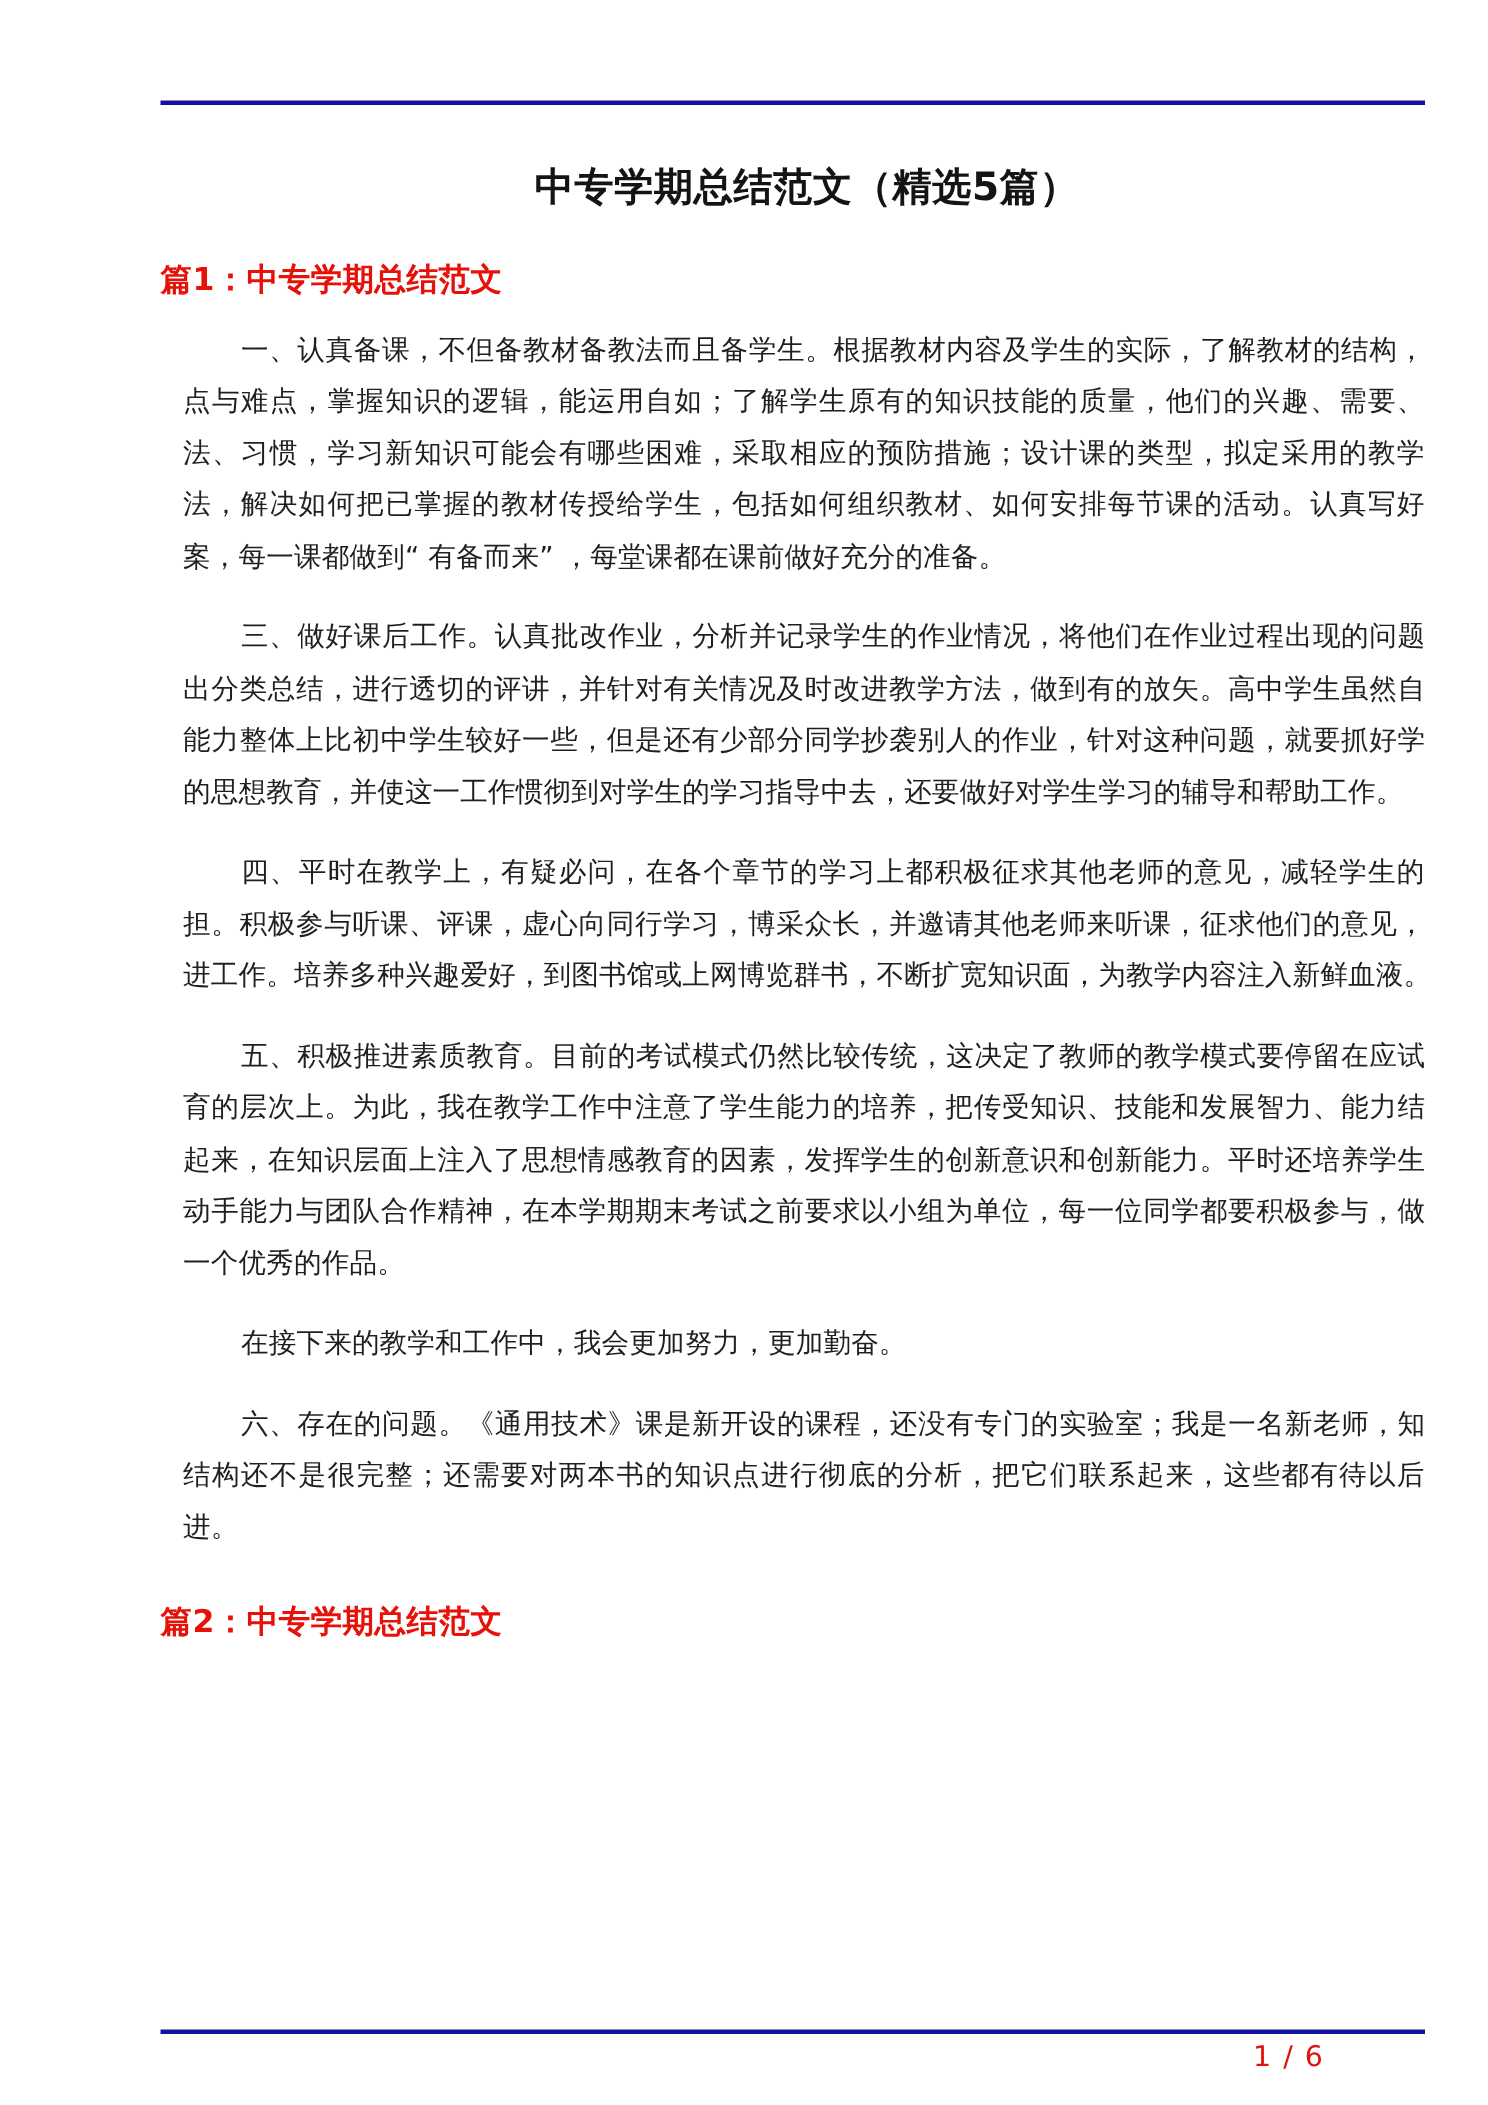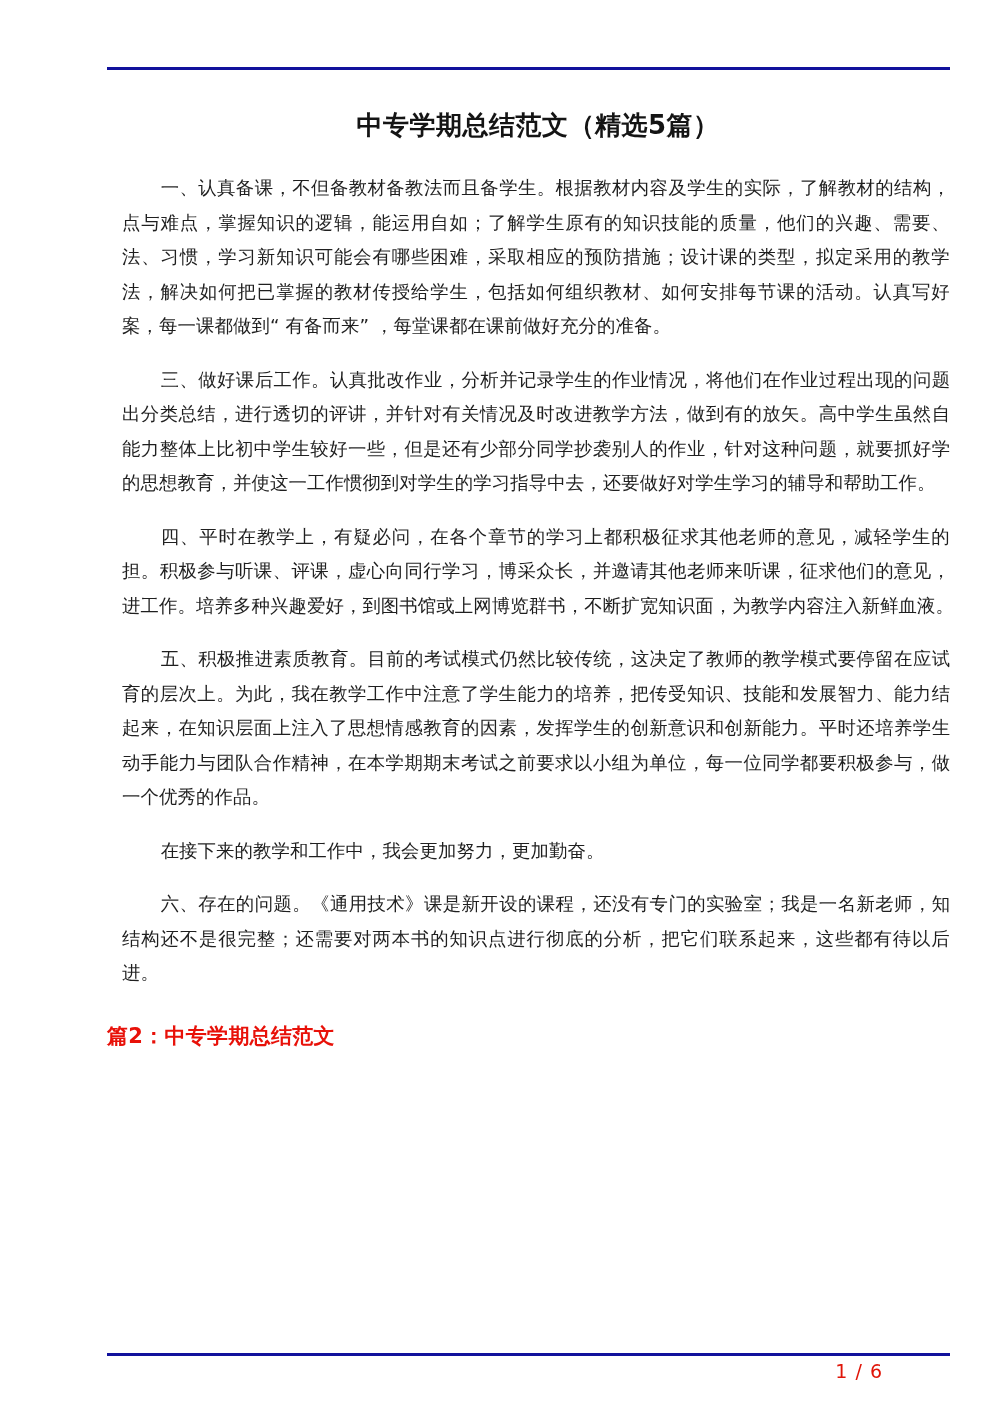--- a/index.html
+++ b/index.html
@@ -93,20 +93,21 @@
 <body>
 
 <div class="page">
 
   <div class="rule rule-top"></div>
 
   <div class="content">
 
     <h1 class="doc-title">中专学期总结范文（精选5篇）</h1>
 
+    <h2 class="section-heading heading-1">篇1：中专学期总结范文</h2>
 
     <p class="body-para">一、认真备课，不但备教材备教法而且备学生。根据教材内容及学生的实际，了解教材的结构，重点与难点，掌握知识的逻辑，能运用自如；了解学生原有的知识技能的质量，他们的兴趣、需要、方法、习惯，学习新知识可能会有哪些困难，采取相应的预防措施；设计课的类型，拟定采用的教学方法，解决如何把已掌握的教材传授给学生，包括如何组织教材、如何安排每节课的活动。认真写好教案，每一课都做到“ 有备而来” ，每堂课都在课前做好充分的准备。</p>
     <p class="body-para">三、做好课后工作。认真批改作业，分析并记录学生的作业情况，将他们在作业过程出现的问题作出分类总结，进行透切的评讲，并针对有关情况及时改进教学方法，做到有的放矢。高中学生虽然自控能力整体上比初中学生较好一些，但是还有少部分同学抄袭别人的作业，针对这种问题，就要抓好学生的思想教育，并使这一工作惯彻到对学生的学习指导中去，还要做好对学生学习的辅导和帮助工作。</p>
     <p class="body-para">四、平时在教学上，有疑必问，在各个章节的学习上都积极征求其他老师的意见，减轻学生的负担。积极参与听课、评课，虚心向同行学习，博采众长，并邀请其他老师来听课，征求他们的意见，改进工作。培养多种兴趣爱好，到图书馆或上网博览群书，不断扩宽知识面，为教学内容注入新鲜血液。</p>
     <p class="body-para">五、积极推进素质教育。目前的考试模式仍然比较传统，这决定了教师的教学模式要停留在应试教育的层次上。为此，我在教学工作中注意了学生能力的培养，把传受知识、技能和发展智力、能力结合起来，在知识层面上注入了思想情感教育的因素，发挥学生的创新意识和创新能力。平时还培养学生的动手能力与团队合作精神，在本学期期末考试之前要求以小组为单位，每一位同学都要积极参与，做出一个优秀的作品。</p>
     <p class="body-para">在接下来的教学和工作中，我会更加努力，更加勤奋。</p>
     <p class="body-para">六、存在的问题。《通用技术》课是新开设的课程，还没有专门的实验室；我是一名新老师，知识结构还不是很完整；还需要对两本书的知识点进行彻底的分析，把它们联系起来，这些都有待以后改进。</p>
 
     <h2 class="section-heading heading-2">篇2：中专学期总结范文</h2>
 

